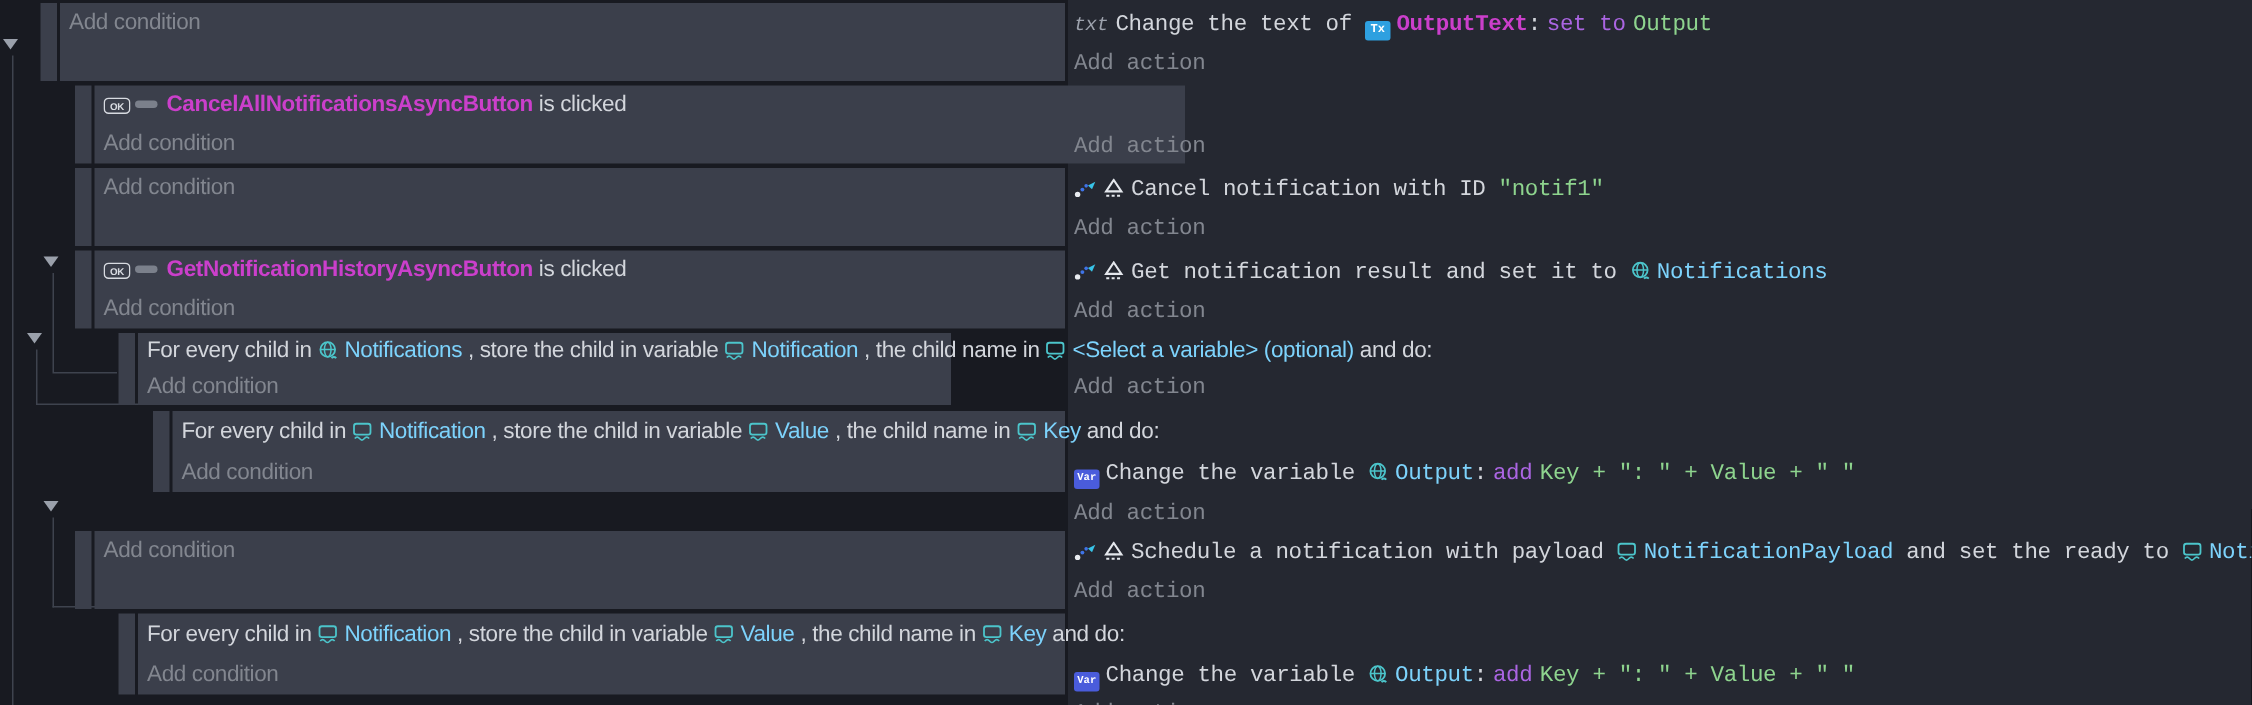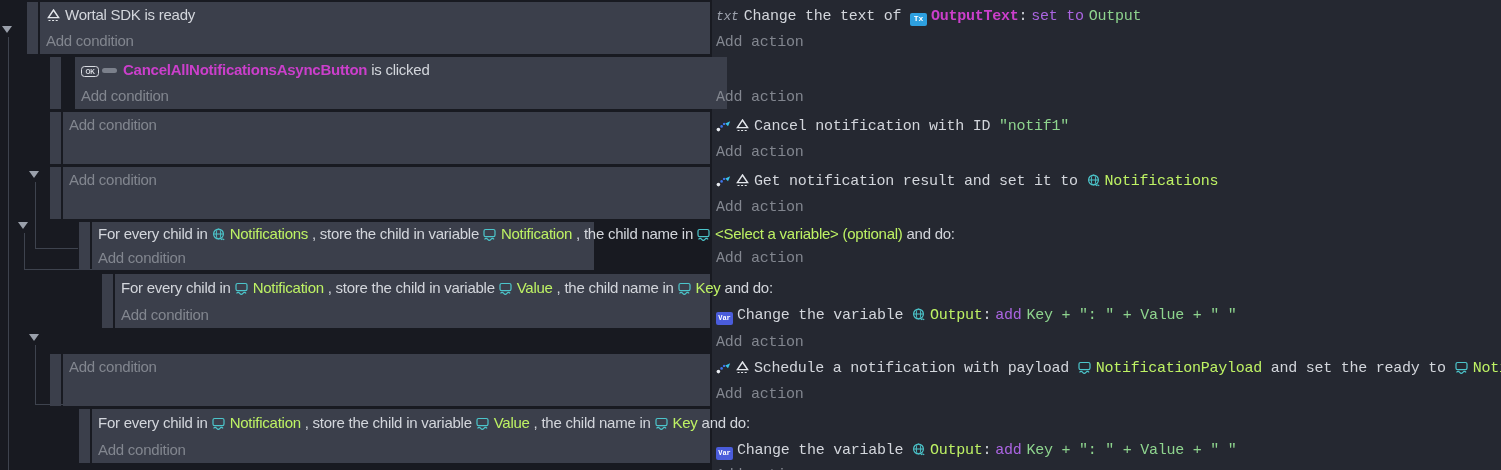--- a/index.html
+++ b/index.html
@@ -10,21 +10,21 @@
     font-size:15px;letter-spacing:-0.25px;color:#d3d6dc;
   }
   #actionPanel{position:absolute;left:712px;top:0;width:789px;height:470px;background:#252831;}
   .band{position:absolute;left:0;width:1501px;}
   .mcell{position:absolute;top:2px;width:11px;background:#3b3f4b;}
   .cblock{position:absolute;top:2px;background:#3b3f4b;}
   .line{height:26px;line-height:26px;white-space:pre;padding-left:6px;}
   .addc{color:#82868f;}
   .aline{position:absolute;left:716px;height:26px;line-height:26px;white-space:pre;font-family:Liberation Mono, monospace;}
   .obj{color:#cb3fcb;font-weight:bold;}
-  .var{color:#bef264;}
+  .var{color:#7dd3fc;}
   .val{color:#8ed48e;}
   .kw{color:#ab65e2;margin:0 5px 0 4px;}
   .txticon{font-style:italic;color:#9da2ad;font-size:13px;margin-right:5px;}
   .badge{display:inline-flex;align-items:center;justify-content:center;
     width:17px;height:13px;border-radius:2px;color:#fff;font-weight:bold;
     font-size:8px;letter-spacing:0;vertical-align:-1px;margin-right:4px;}
   .txbadge{background:#2ea0e0;}
   .varbadge{background:#4a5cdb;font-size:7px;}
   .graybar{display:inline-block;width:15px;height:5px;border-radius:2.5px;background:#7b808b;vertical-align:2px;margin-right:6px;}
   svg.icn{vertical-align:-2px;margin-right:4px;}
@@ -71,32 +71,29 @@
   <div class="tri" style="left:18px;top:222px"></div>
   <div class="vline" style="left:24px;top:233px;height:37px"></div>
   <div class="hline" style="left:24px;top:269px;width:77px"></div>
   <div class="tri" style="left:29px;top:334px"></div>
   <div class="vline" style="left:35px;top:345px;height:60px"></div>
   <div class="hline" style="left:35px;top:404px;width:43px"></div>
 
   <div class="band" style="top:0;height:55px">
     <div class="mcell" style="left:27px;height:52px"></div>
     <div class="cblock" style="left:40px;width:670px;height:52px">
-      <div class="line"><svg class="icn" width="15" height="13">
-            <use href="#ic-wortal"></use>
-          </svg><span>Wortal SDK is ready</span></div>
       <div class="line addc">Add condition</div>
     </div>
     <div class="aline" style="top:4px"><span class="txticon">txt</span><span>Change the text of </span><span class="badge txbadge">Tx</span><span class="obj">OutputText</span><span>:</span><span class="kw">set to</span><span class="val">Output</span></div>
     <div class="aline addc" style="top:30px">Add action</div>
   </div>
 
   <div class="band" style="top:55px;height:55px">
     <div class="mcell" style="left:50px;height:52px"></div>
-    <div class="cblock" style="left:75px;width:652px;height:52px">
+    <div class="cblock" style="left:63px;width:727px;height:52px">
       <div class="line"><svg class="icn" width="18" height="11" style="margin-right:3px">
             <rect x="0.5" y="0.5" width="17" height="10" rx="3" fill="none" stroke="#d8dbe1"></rect>
             <text x="9" y="8" font-size="6.5" font-weight="bold" fill="#d8dbe1" text-anchor="middle">OK</text>
           </svg><span class="graybar"></span><span class="obj">CancelAllNotificationsAsyncButton</span><span> is clicked</span></div>
       <div class="line addc">Add condition</div>
     </div>
     <div class="aline addc" style="top:30px">Add action</div>
   </div>
 
   <div class="band" style="top:110px;height:55px">
@@ -108,35 +105,39 @@
           <use href="#ic-async"></use>
         </svg><svg class="icn" width="15" height="13">
           <use href="#ic-wortal"></use>
         </svg><span>Cancel notification with ID </span><span class="val">"notif1"</span></div>
     <div class="aline addc" style="top:30px">Add action</div>
   </div>
 
   <div class="band" style="top:165px;height:55px">
     <div class="mcell" style="left:50px;height:52px"></div>
     <div class="cblock" style="left:63px;width:647px;height:52px">
+      <div class="line"><svg class="icn" width="18" height="11" style="margin-right:3px">
+            <rect x="0.5" y="0.5" width="17" height="10" rx="3" fill="none" stroke="#d8dbe1"></rect>
+            <text x="9" y="8" font-size="6.5" font-weight="bold" fill="#d8dbe1" text-anchor="middle">OK</text>
+          </svg><span class="graybar"></span><span class="obj">GetNotificationHistoryAsyncButton</span><span> is clicked</span></div>
       <div class="line addc">Add condition</div>
     </div>
     <div class="aline" style="top:4px"><svg class="icn" width="15" height="13">
           <use href="#ic-async"></use>
         </svg><svg class="icn" width="15" height="13">
           <use href="#ic-wortal"></use>
         </svg><span>Get notification result and set it to </span><svg class="icn" width="14" height="13">
           <use href="#ic-globe"></use>
         </svg><span class="var">Notifications</span></div>
     <div class="aline addc" style="top:30px">Add action</div>
   </div>
 
   <div class="band" style="top:220px;height:52px">
     <div class="mcell" style="left:79px;height:48px"></div>
-    <div class="cblock" style="left:92px;width:502px;height:48px">
+    <div class="cblock" style="left:92px;width:542px;height:48px">
       <div class="line" style="height:24px;line-height:24px"><span>For every child in </span><svg class="icn" width="14" height="13">
             <use href="#ic-globe"></use>
           </svg><span class="var">Notifications</span><span> , store the child in variable </span><svg class="icn" width="14" height="13">
             <use href="#ic-localvar"></use>
           </svg><span class="var">Notification</span><span> , the child name in </span><svg class="icn" width="14" height="13">
             <use href="#ic-localvar"></use>
           </svg><span class="var">&lt;Select a variable&gt; (optional)</span><span> and do:</span></div>
       <div class="line addc" style="height:24px;line-height:24px">Add condition</div>
     </div>
     <div class="aline addc" style="top:26px">Add action</div>

